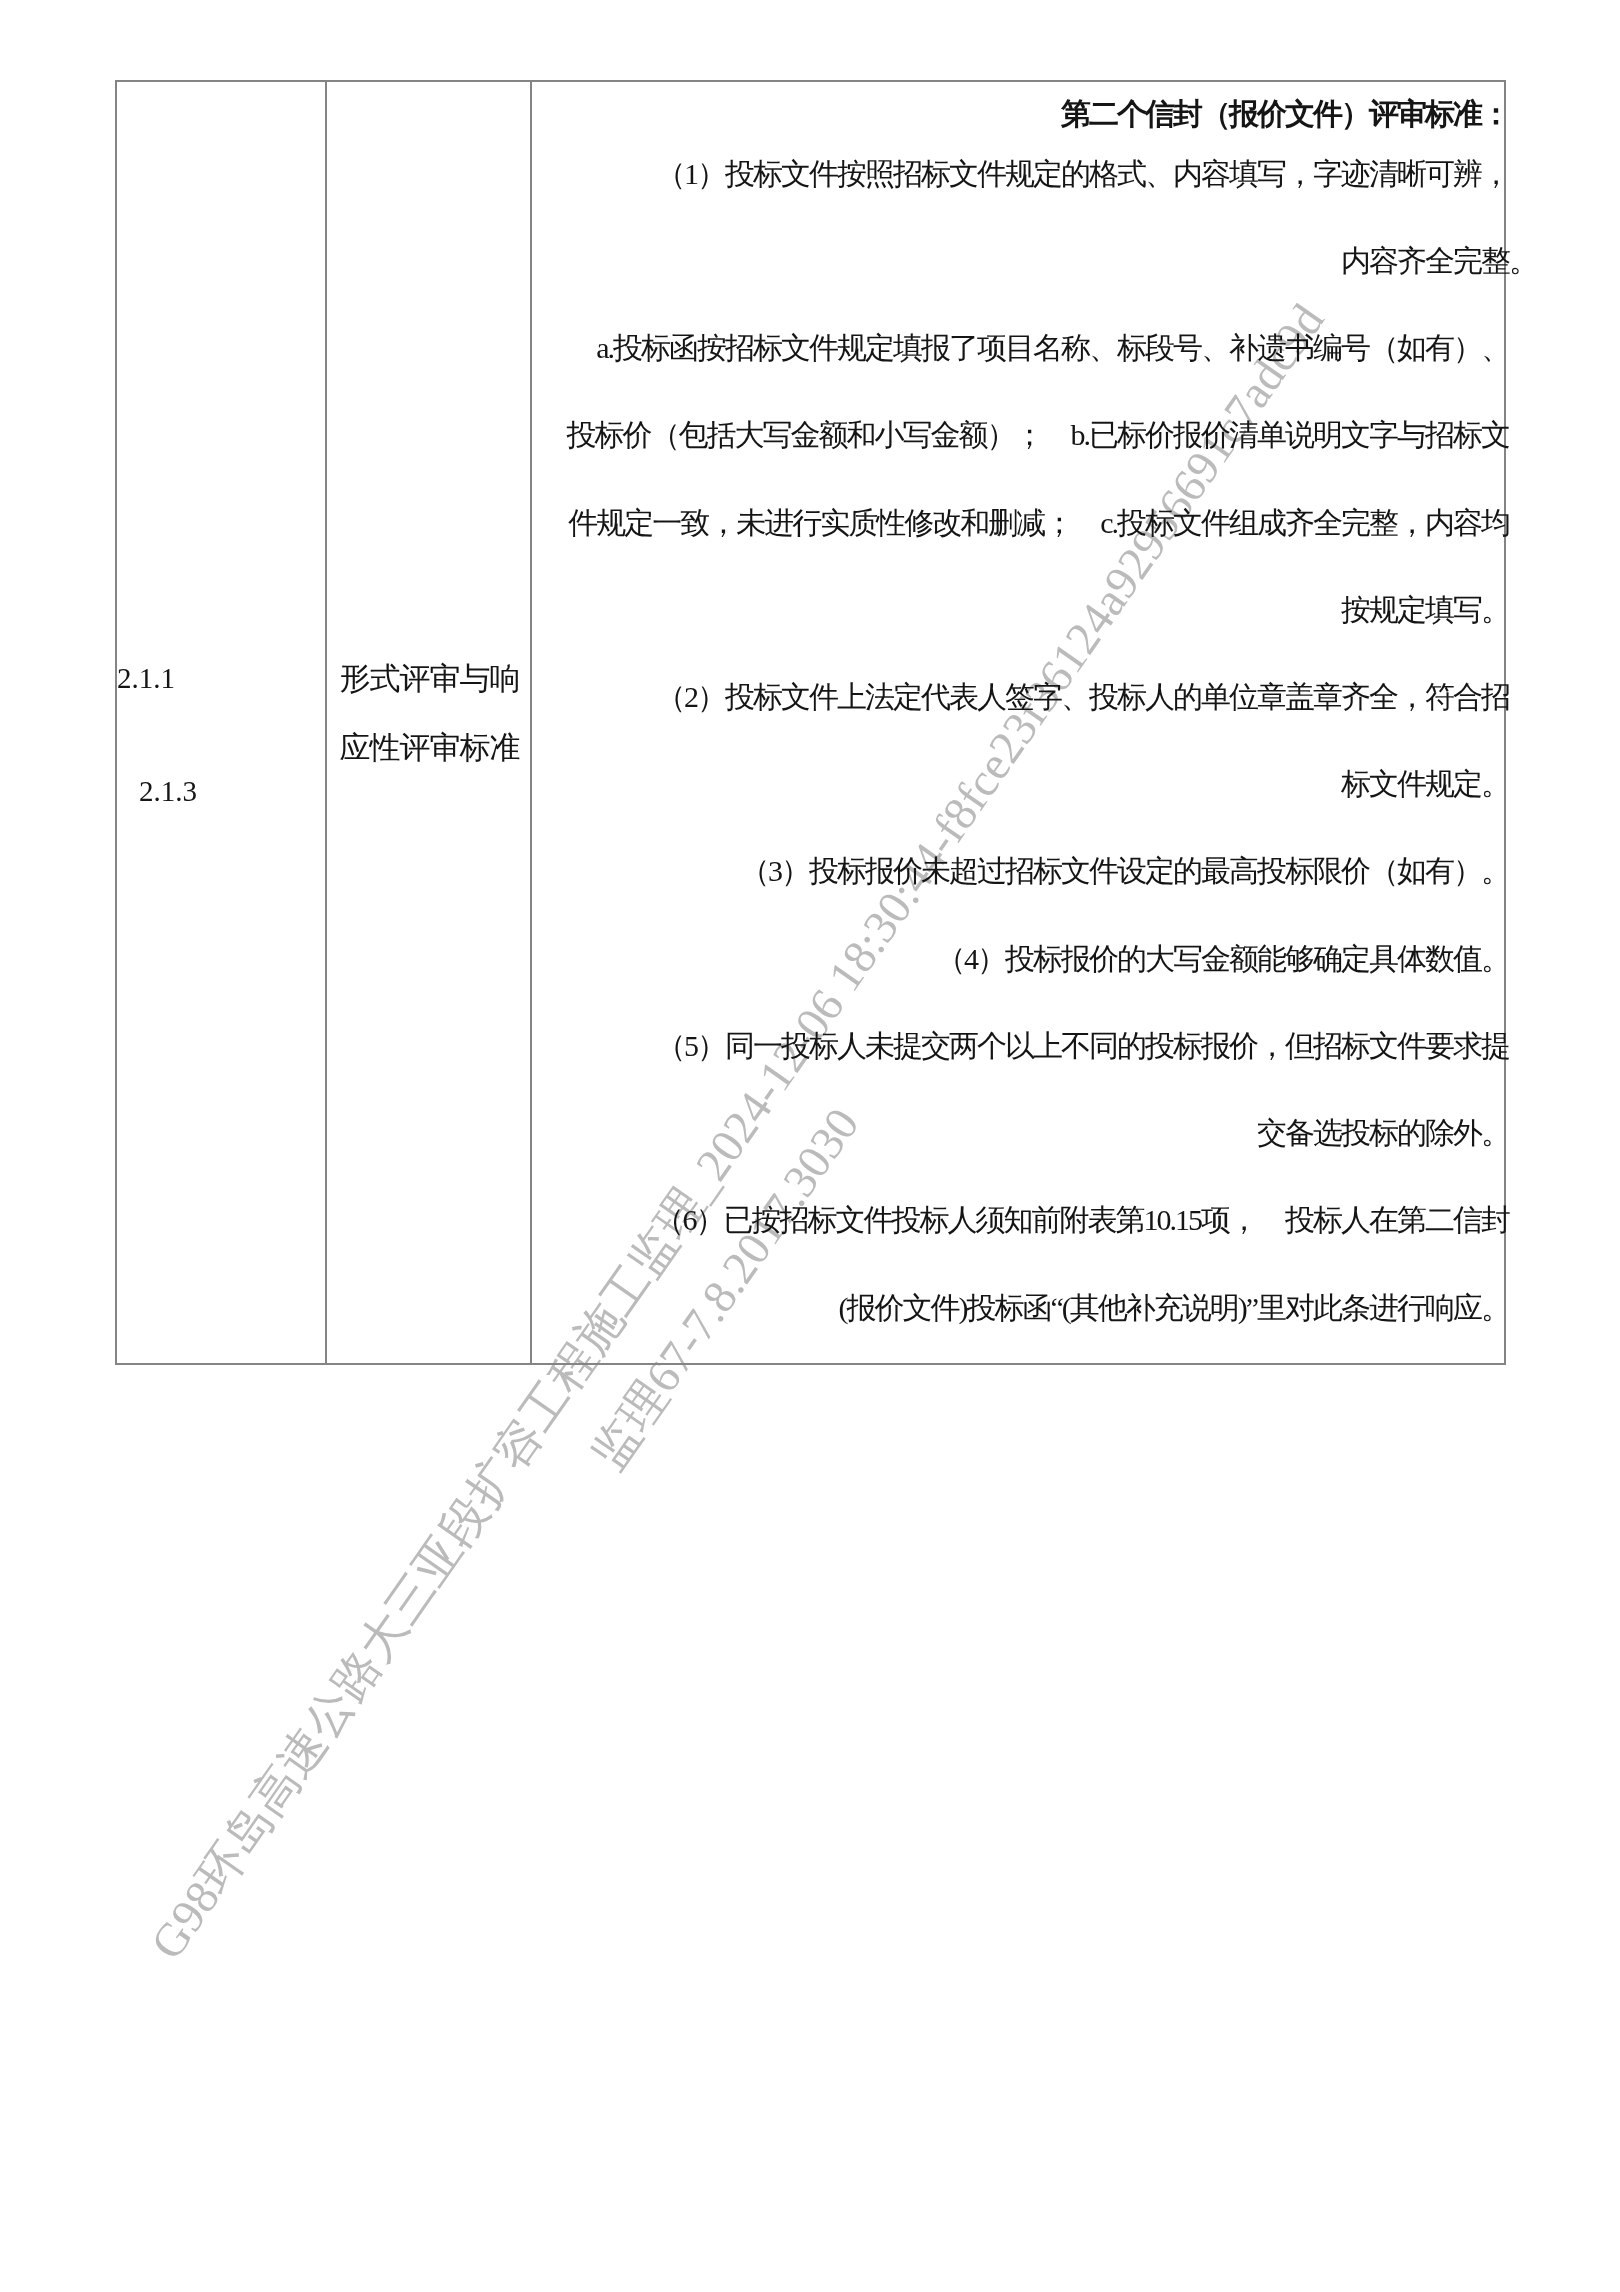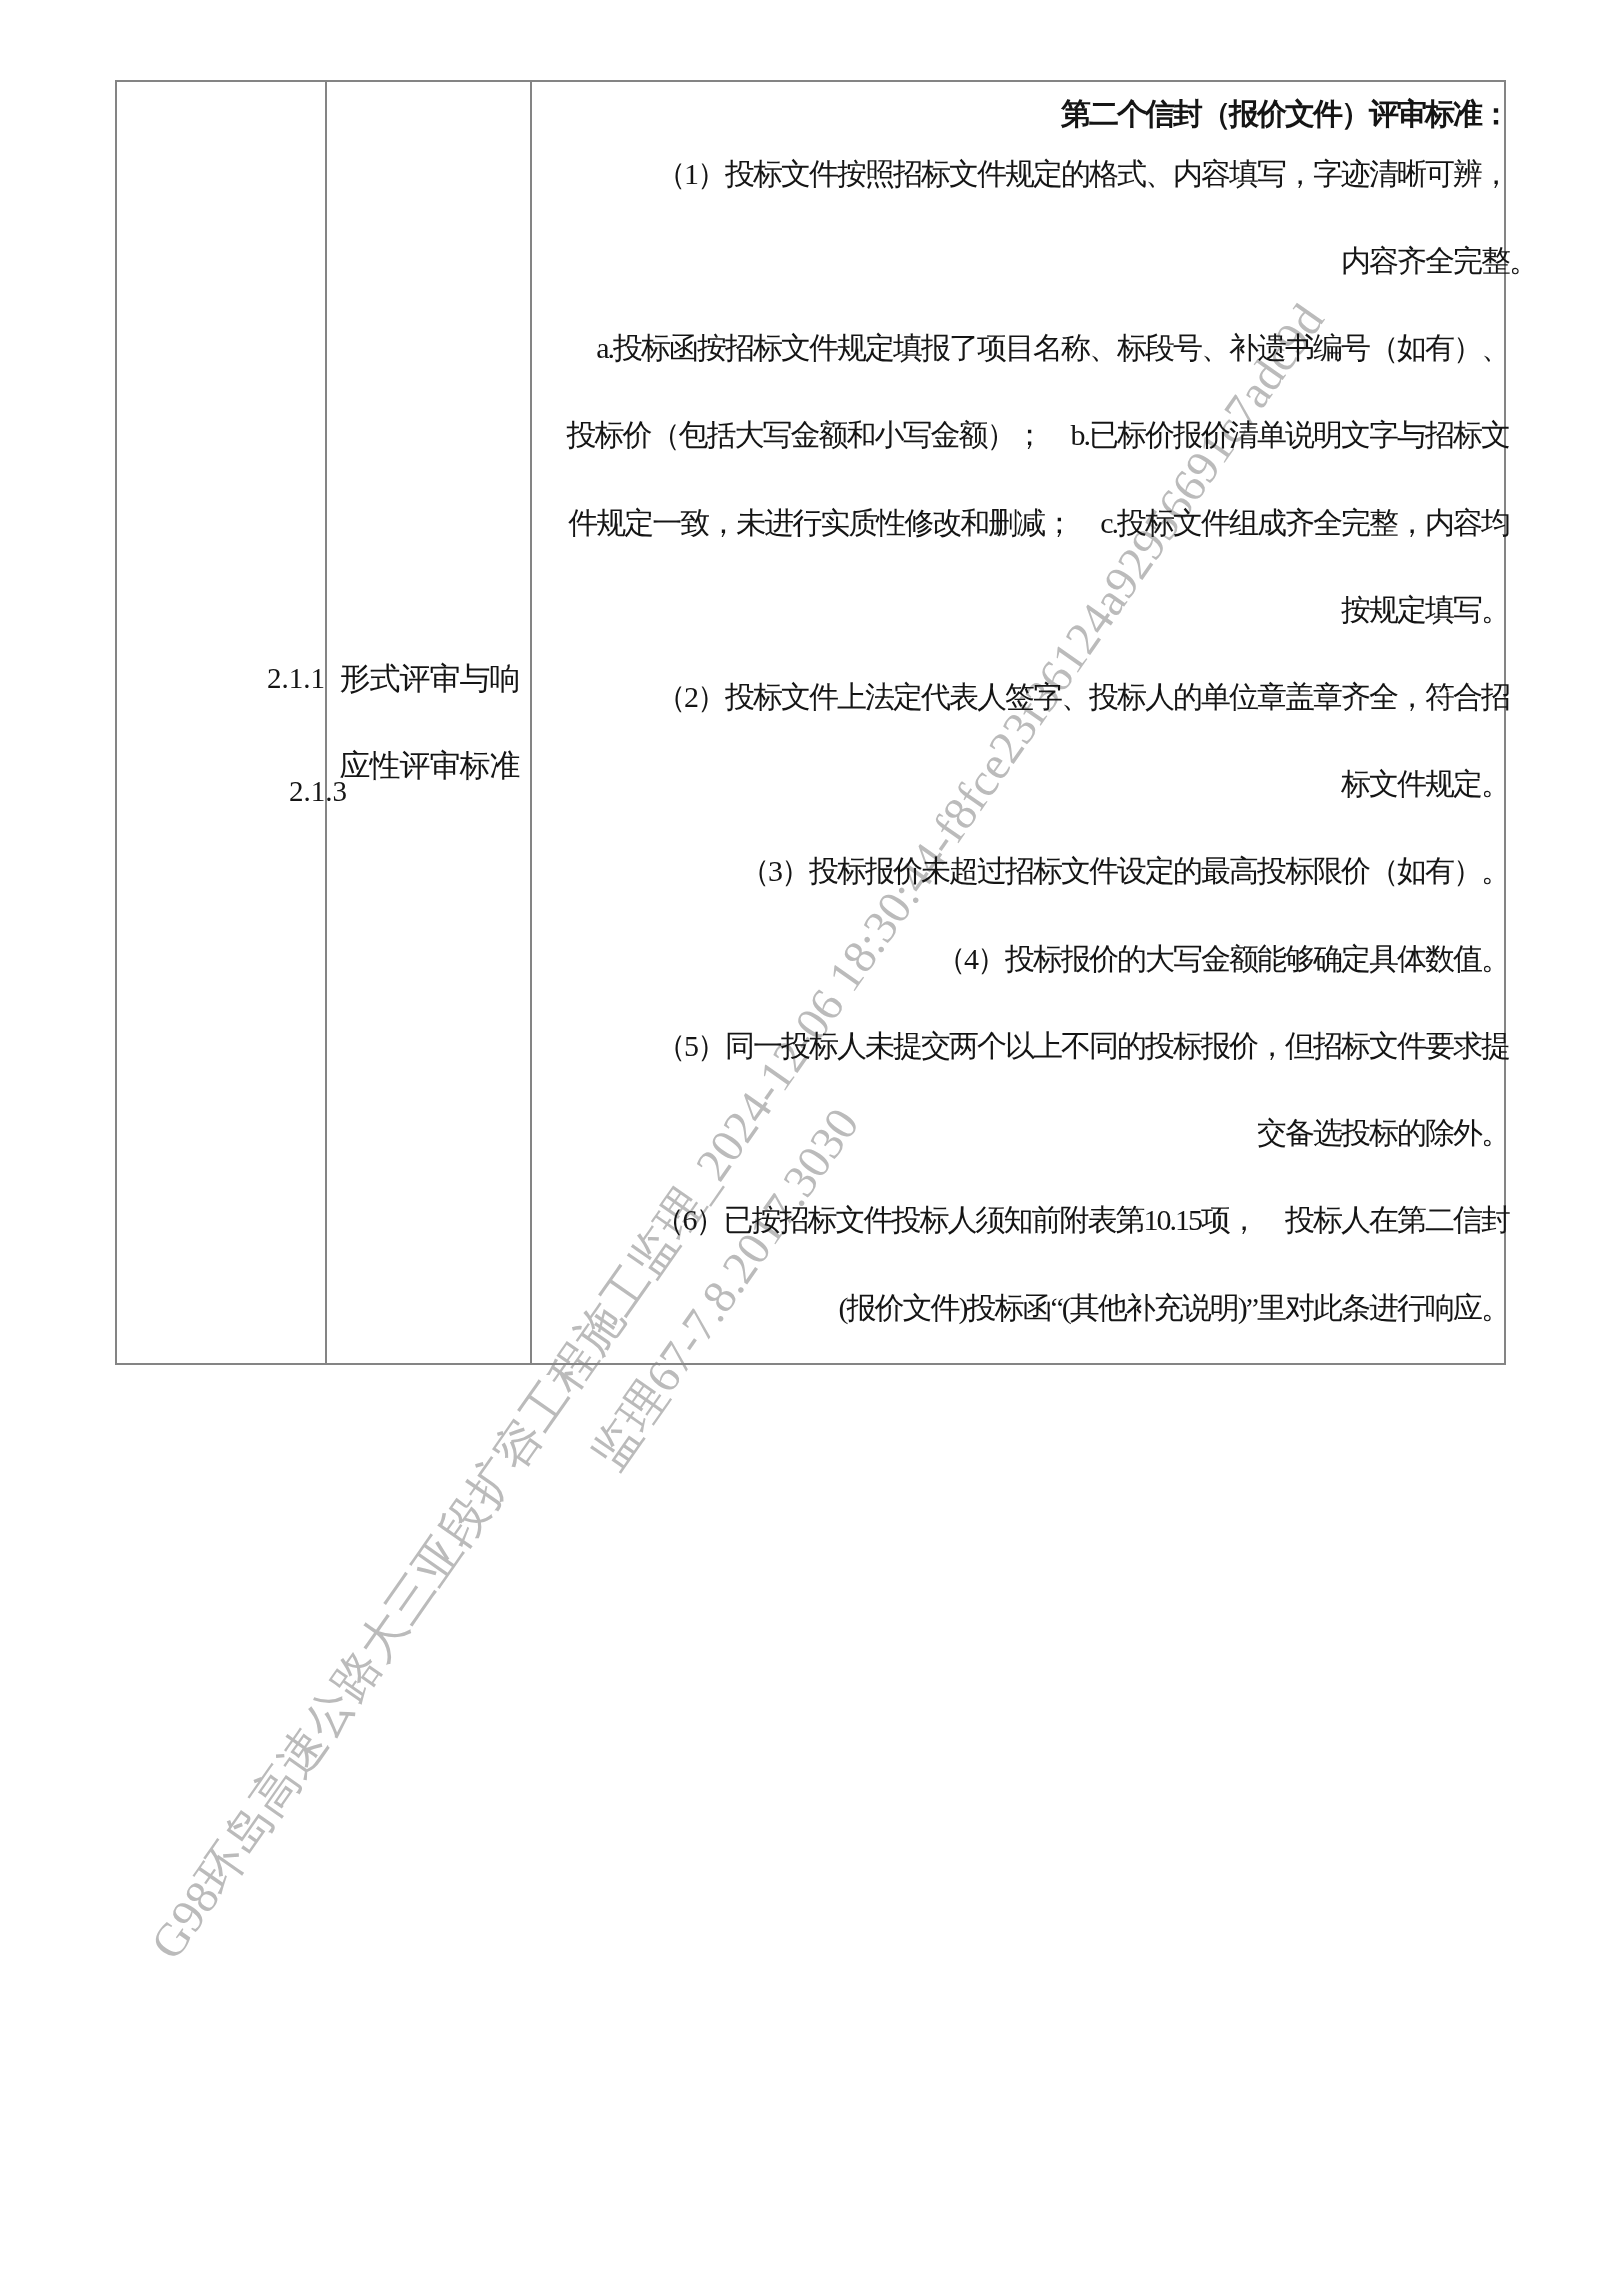--- a/index.html
+++ b/index.html
@@ -41,21 +41,21 @@
   }
   #vdiv1 { left:208px; }
   #vdiv2 { left:413px; }
   .cell-line {
     position:absolute;
     height:43px; line-height:43px;
     white-space:nowrap;
   }
   .c1 {
     left:0; width:208px;
-    text-align:right;
+    text-align:left;
     font-size:29px;
   }
   .c2 {
     left:212px; width:201px;
     text-align:center;
     font-size:31px;
     letter-spacing:-1px;
   }
   .c3 {
     left:429px; width:963px;
@@ -83,21 +83,21 @@
 
   <div class="tbl">
     <div class="vdiv" id="vdiv1"></div>
     <div class="vdiv" id="vdiv2"></div>
     <div id="col1-cell">
         <div class="cell-line c1" style="top: 575px;">2.1.1</div>
         <div class="cell-line c1" style="top: 688px; padding-left: 22px;">2.1.3</div>
       </div>
     <div id="col2-cell">
         <div class="cell-line c2" style="top: 575px;">形式评审与响</div>
-        <div class="cell-line c2" style="top: 662px; text-align: center;">应性评审标准</div>
+        <div class="cell-line c2" style="top: 644px; text-align: center;">应性评审标准</div>
       </div>
     <div id="col3-cell">
         <div class="cell-line c3 bold" style="top: 9.8px;">　　第二个信封（报价文件）评审标准：</div>
         <div class="cell-line c3" style="top: 70px;">　　（1）投标文件按照招标文件规定的格式、内容填写，字迹清晰可辨，</div>
         <div class="cell-line c3" style="top: 157px; margin-left: 28px;">内容齐全完整。</div>
         <div class="cell-line c3" style="top: 244px;">a.投标函按招标文件规定填报了项目名称、标段号、补遗书编号（如有）、</div>
         <div class="cell-line c3" style="top: 331px;">投标价（包括大写金额和小写金额）；　b.已标价报价清单说明文字与招标文</div>
         <div class="cell-line c3" style="top: 419px;">件规定一致，未进行实质性修改和删减；　c.投标文件组成齐全完整，内容均</div>
         <div class="cell-line c3" style="top: 506px;">按规定填写。</div>
         <div class="cell-line c3" style="top: 593px;">　　（2）投标文件上法定代表人签字、投标人的单位章盖章齐全，符合招</div>

